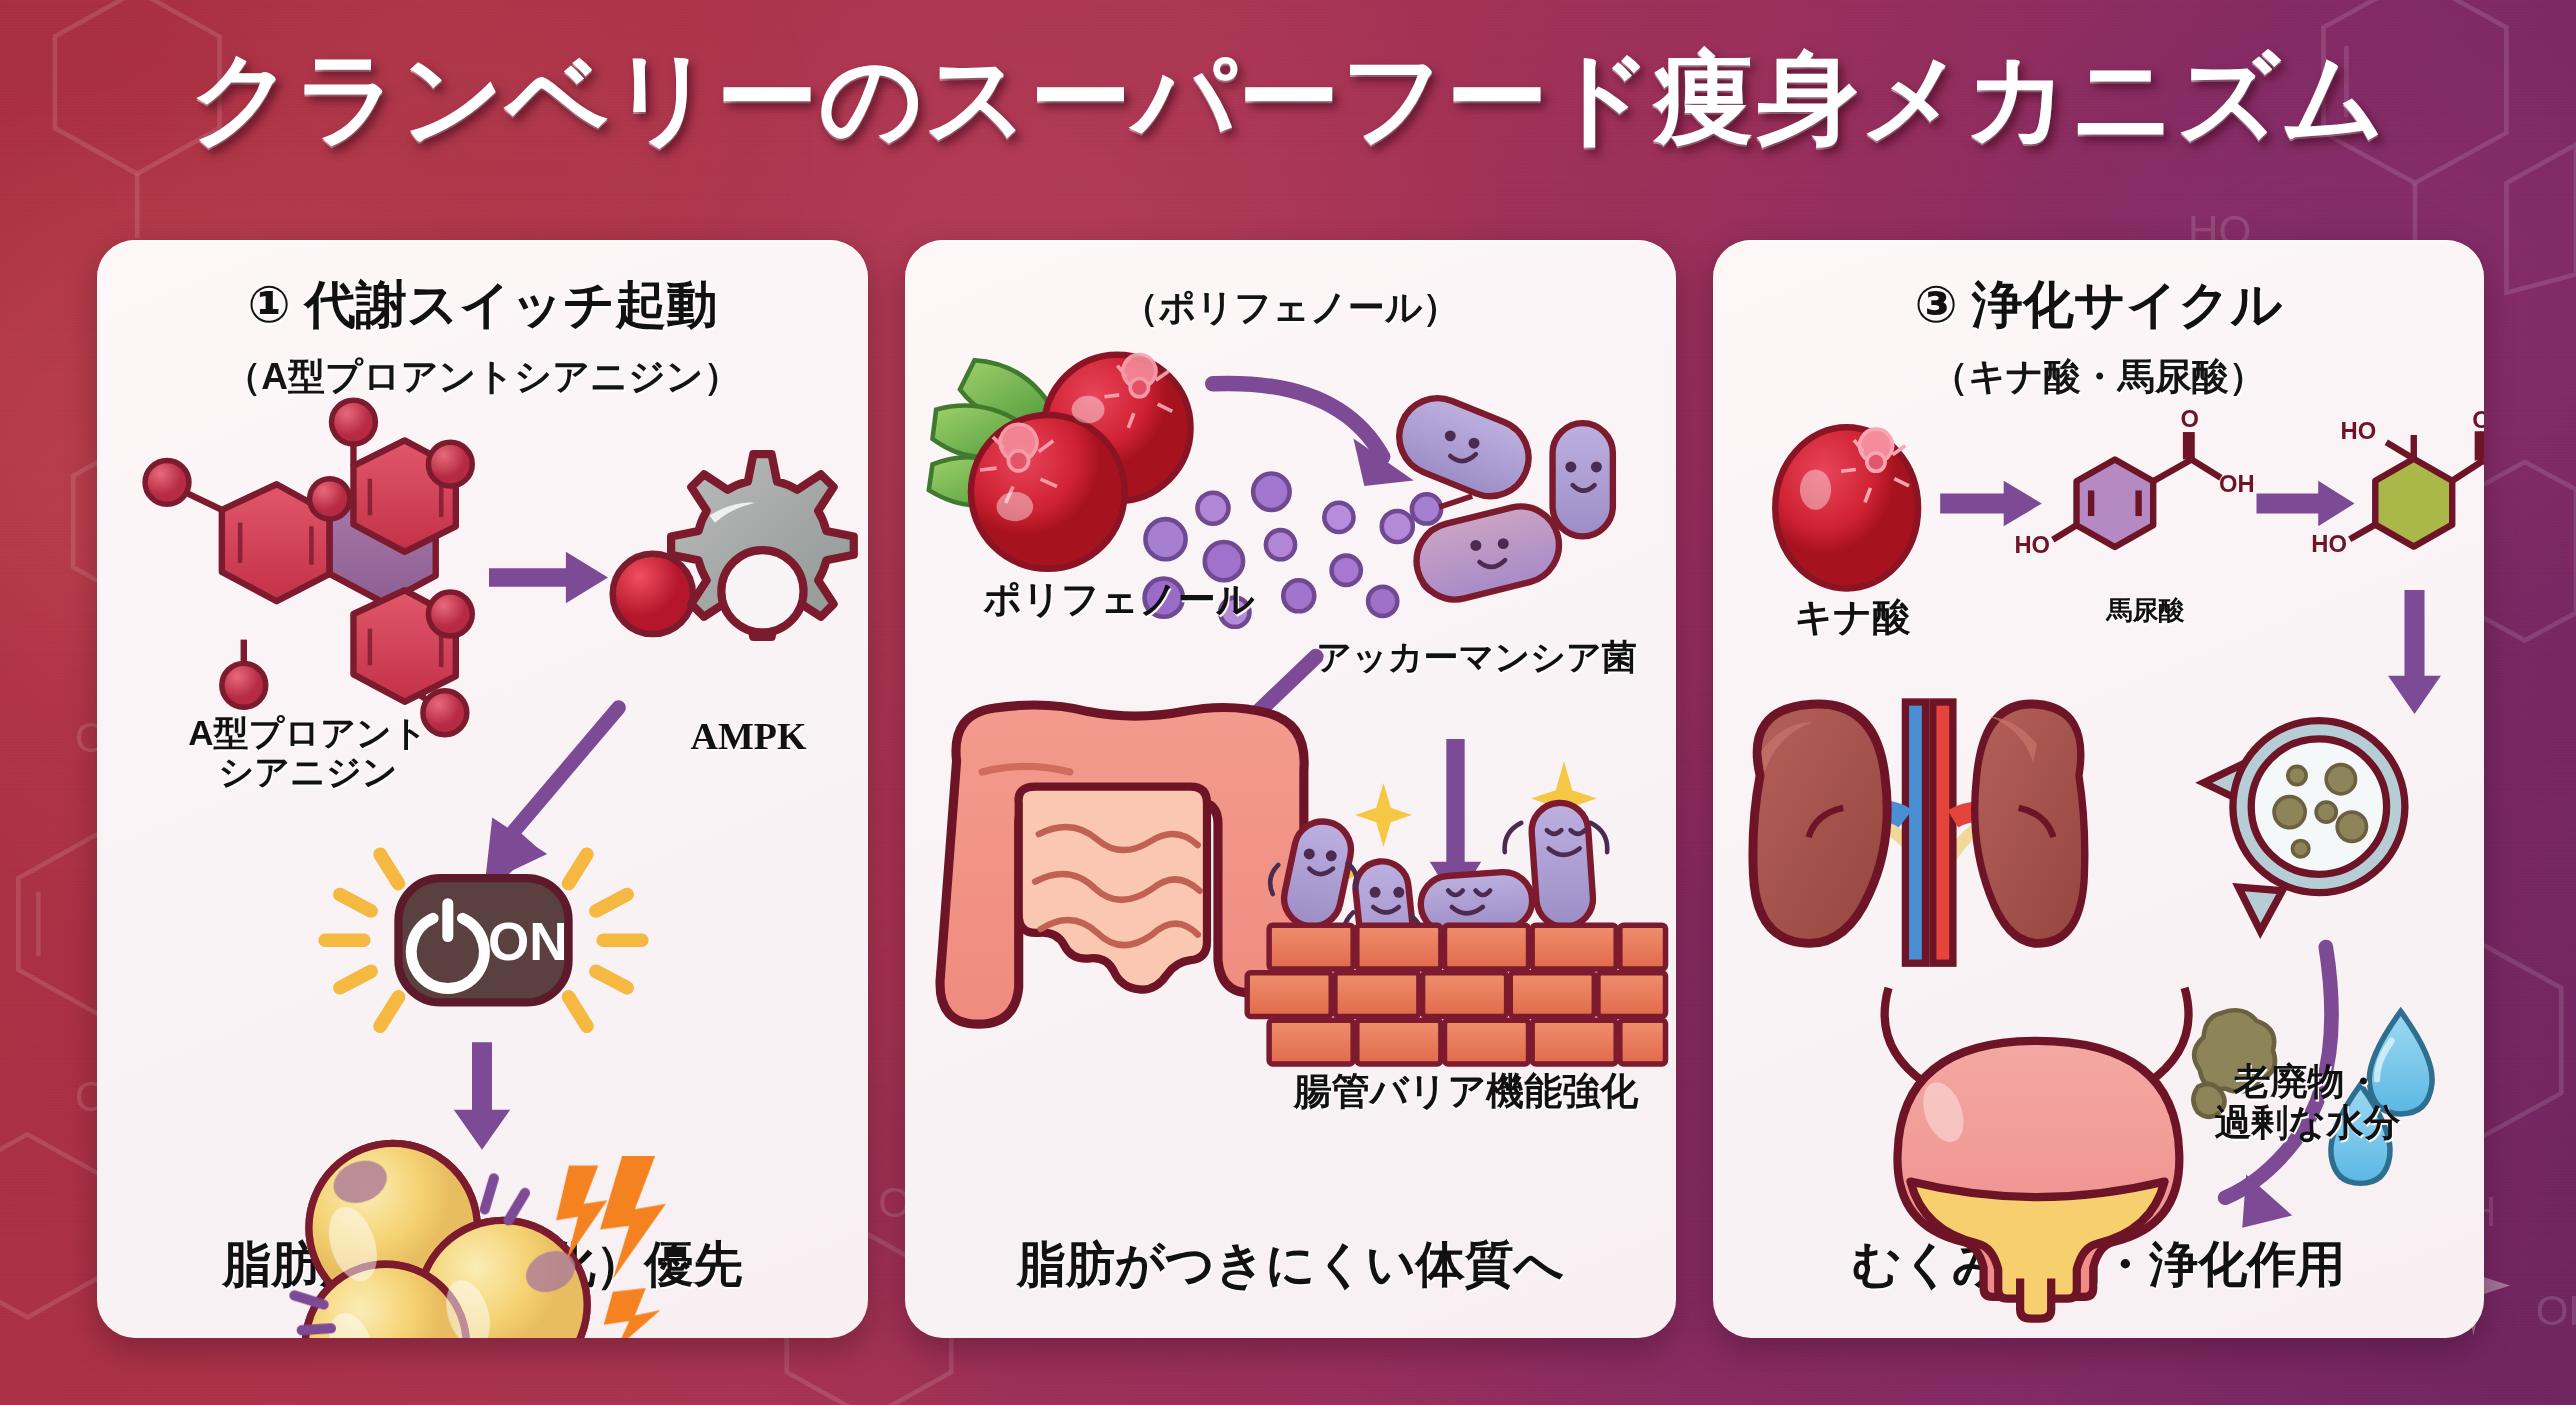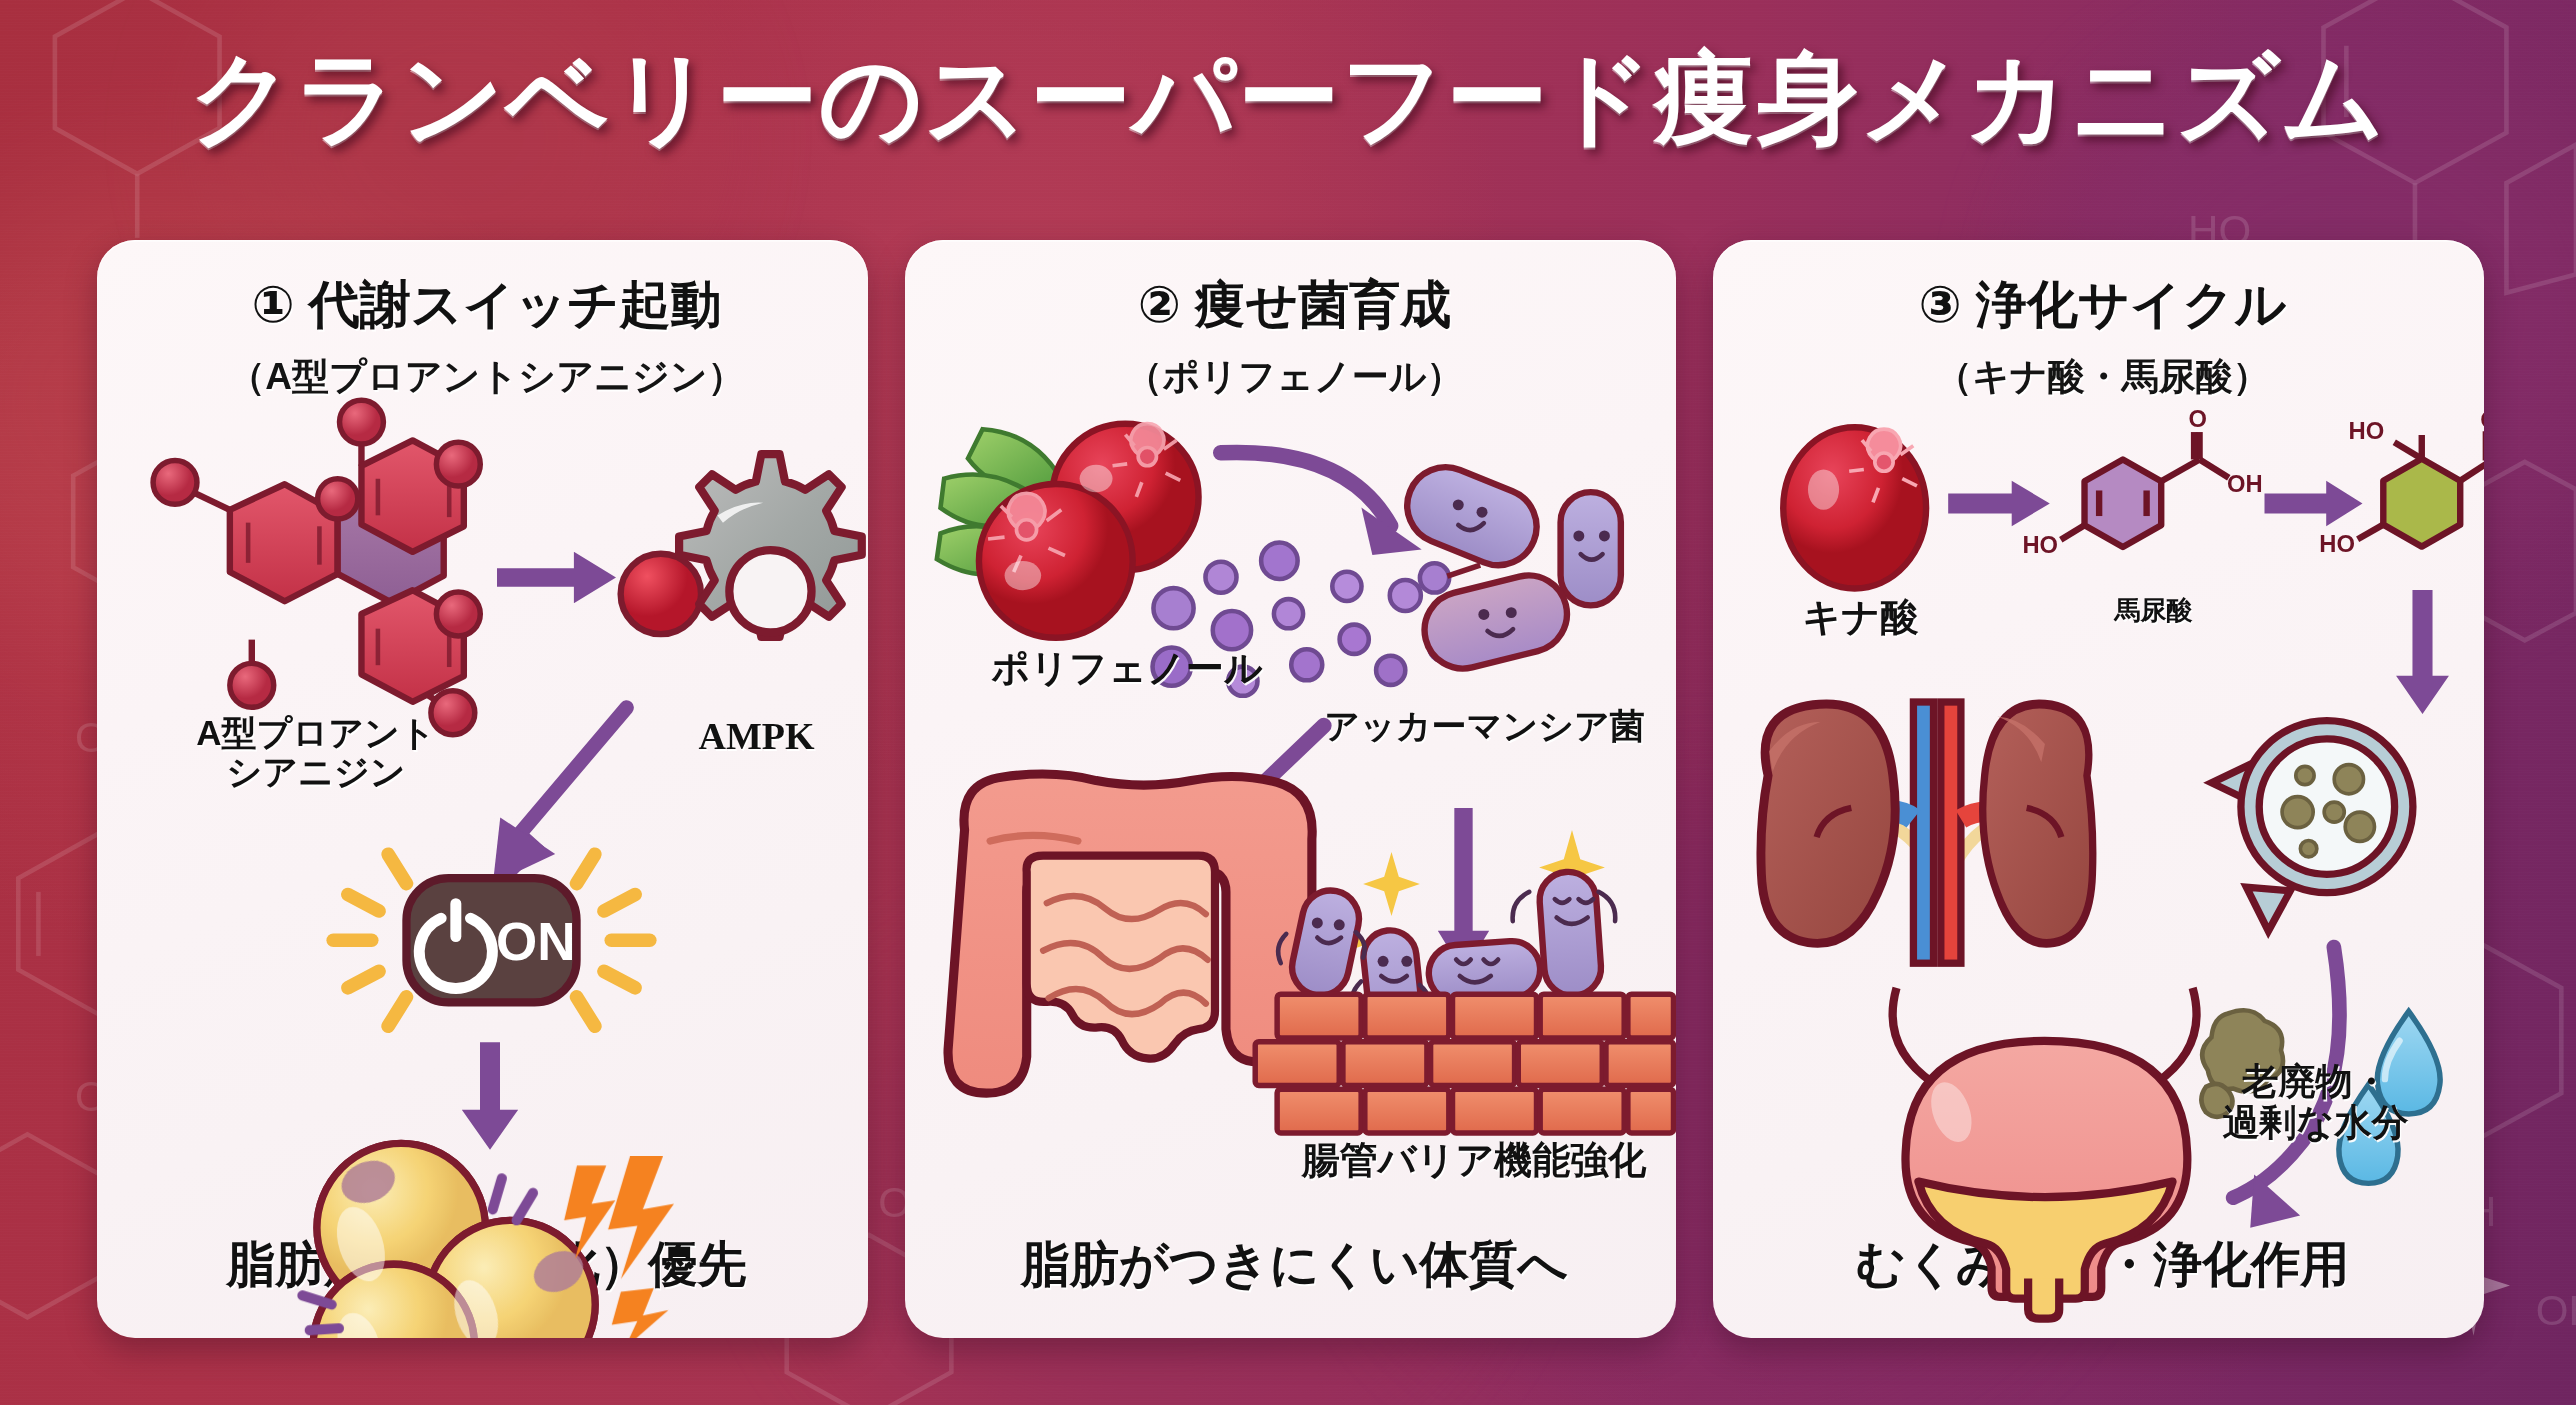--- a/index.html
+++ b/index.html
@@ -42,21 +42,21 @@
 
   
   #panels { position:absolute; top:240px; left:97px; width:2388px; height:1098px; z-index:4;
             display:flex; gap:37px; }
   .panel {
     width:771px; height:1098px;
     border-radius:38px;
     background:linear-gradient(158deg,#fdf7f8 0%,#fbf4f6 35%,#f9f2f4 68%,#f7eff2 100%);
     box-shadow:0 12.8px 31px rgba(50,8,28,.34), 0 1.8px 0 rgba(255,255,255,.7) inset;
     position:relative; overflow:hidden;
-    display:flex; flex-direction:column; align-items:center;padding-left:8px;
+    display:flex; flex-direction:column; align-items:center;
   }
   .panel-head { margin-top:31px; text-align:center; width:100%; }
   .panel-title {
     font-size:51px; font-weight:bold; color:#111; white-space:nowrap;
     text-shadow:1.4px 1.8px 0 rgba(255,255,255,.95);
   }
   .panel-sub {
     font-size:37px; font-weight:bold; color:#141414; margin-top:12px; white-space:nowrap;
     text-shadow:1.4px 1.8px 0 rgba(255,255,255,.95);
   }
@@ -295,21 +295,20 @@
           <path d="M378 34 L414 34 L392 92 L426 86 L368 168 L386 110 L354 114 Z"></path>
           <path d="M368 182 L404 178 L392 208 L420 202 L372 244 L386 214 L358 218 Z"></path>
         </g>
       </svg>
     </div>
     <div class="panel-footer">脂肪燃焼（β酸化）優先</div>
   </div>
 
   <div class="panel">
     <div class="panel-head">
-      <div class="panel-title">② 痩せ菌育成</div>
       <div class="panel-sub">（ポリフェノール）</div>
     </div>
     <div class="panel-body">
 
       <svg class="abs" style="left:22px;top:7.3px;" width="302" height="238" viewBox="0 0 330 260">
         <defs>
           <radialGradient id="cb1" cx="34%" cy="28%">
             <stop offset="0" stop-color="#e8445a"></stop>
               <stop offset="70%" stop-color="#cf2233"></stop>
               <stop offset="1" stop-color="#a7121f"></stop>

